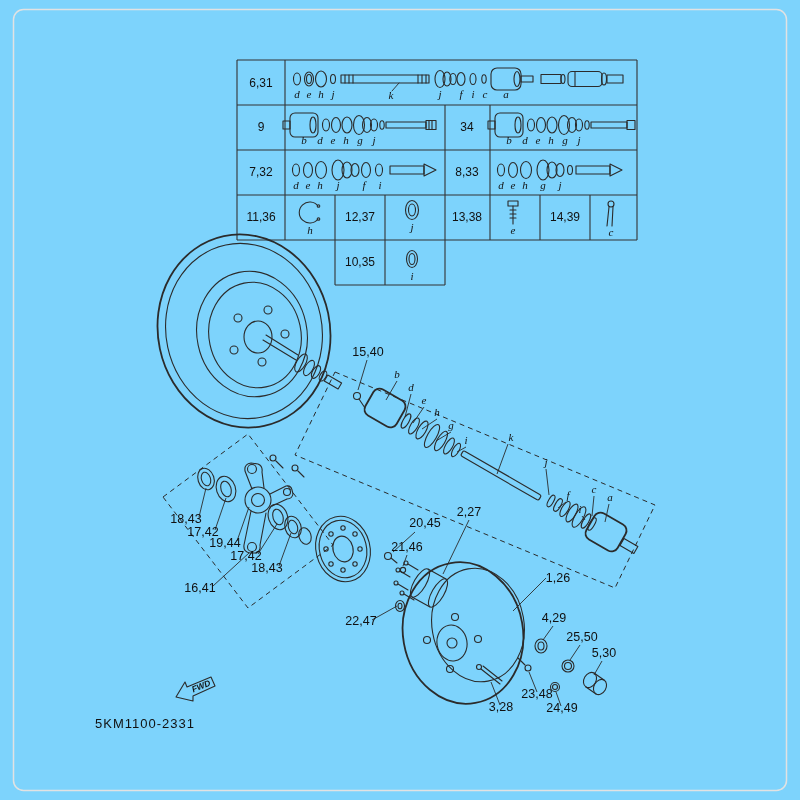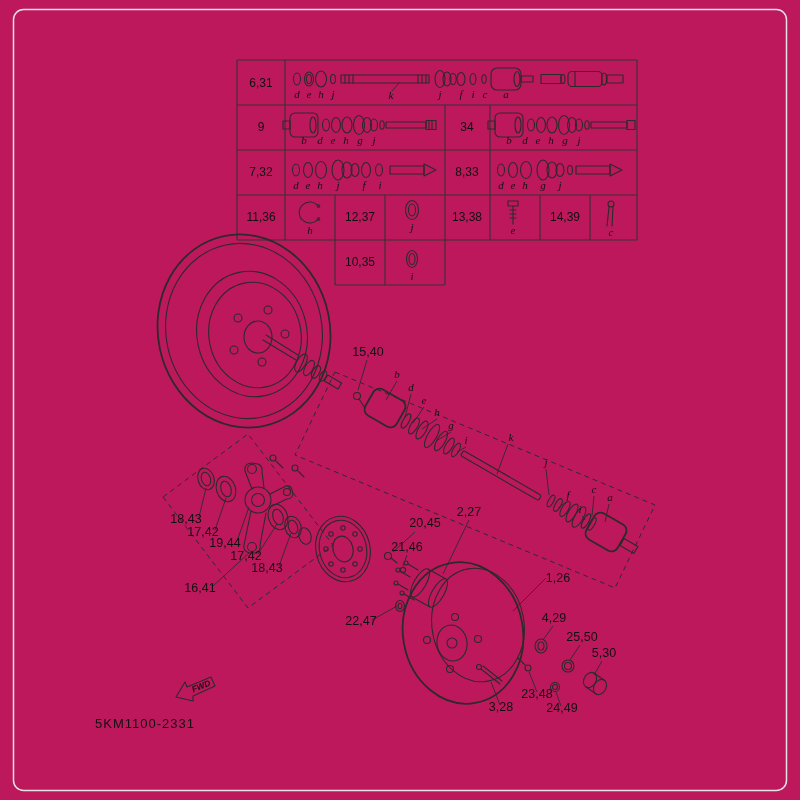--- a/index.html
+++ b/index.html
@@ -1,16 +1,16 @@
 <!DOCTYPE html>
 <html><head>
 <meta charset="utf-8">
 <style>
   html,body { margin:0; padding:0; background:#ffffff; }
-  .page { position:relative; width:800px; height:800px; background:#be185d; overflow:hidden;
+  .page { position:relative; width:800px; height:800px; background:#7dd3fc; overflow:hidden;
           font-family:"Liberation Sans", sans-serif; }
   svg { display:block; }
   .ln   { fill:none; stroke:#2b2b2b; stroke-width:1.1; stroke-linecap:round; stroke-linejoin:round; }
   .ln2  { stroke-width:1.8; }
   .grid { fill:none; stroke:#333; stroke-width:1.1; }
   .dash { fill:none; stroke:#2b2b2b; stroke-width:1; stroke-dasharray:5 4; }
   .frame{ fill:none; stroke:#e2e2e2; stroke-width:1.5; }
   .lead { fill:none; stroke:#2b2b2b; stroke-width:0.9; }
   .ref     { font:12px "Liberation Sans", sans-serif; fill:#111; text-anchor:middle; }
   .ltr     { font:italic 11px "Liberation Serif", serif; fill:#111; text-anchor:middle; }

